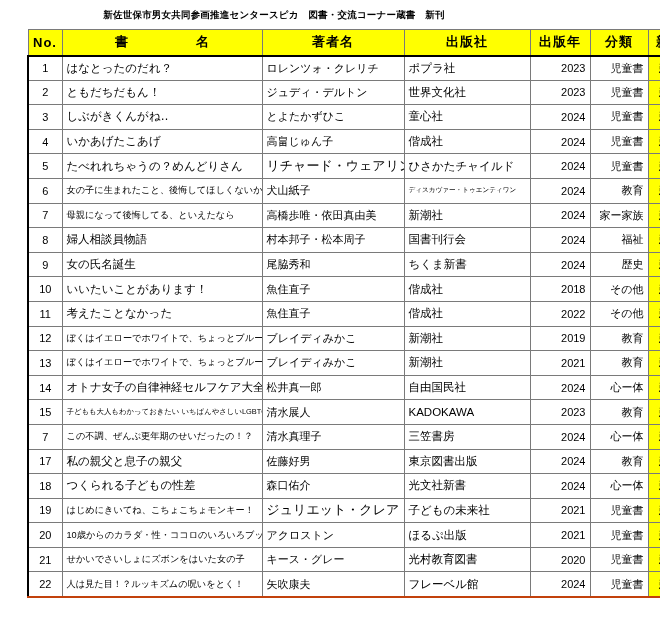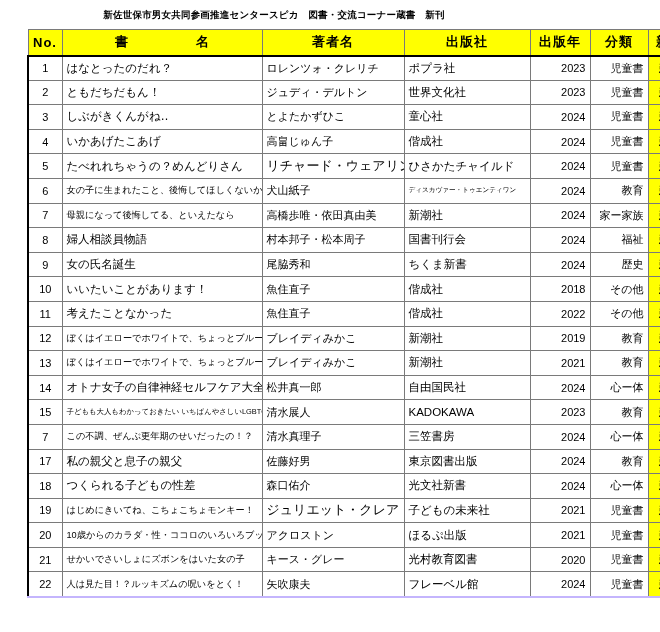--- a/index.html
+++ b/index.html
@@ -90,21 +90,21 @@
   td.cat  { text-align: right; font-size: 11px; }
   td.new  {
     text-align: center;
     font-size: 11px;
     font-weight: bold;
     background: #ffff00;
     border-left: 1px solid #7a7a7a;
     border-right: 2px solid #000000;
   }
   tbody tr:first-child td { border-top: 2px solid #000; }
-  tbody tr:last-child td { border-bottom: 2px solid #c4b5fd; }
+  tbody tr:last-child td { border-bottom: 2px solid #c2410c; }
   tbody td:first-child { border-left: 2px solid #000; }
 </style>
 </head>
 <body>
 
 <div class="page">
 
   <div class="doc-title">新佐世保市男女共同参画推進センタースピカ　図書・交流コーナー蔵書　新刊</div>
 
   <div class="table-wrap">

